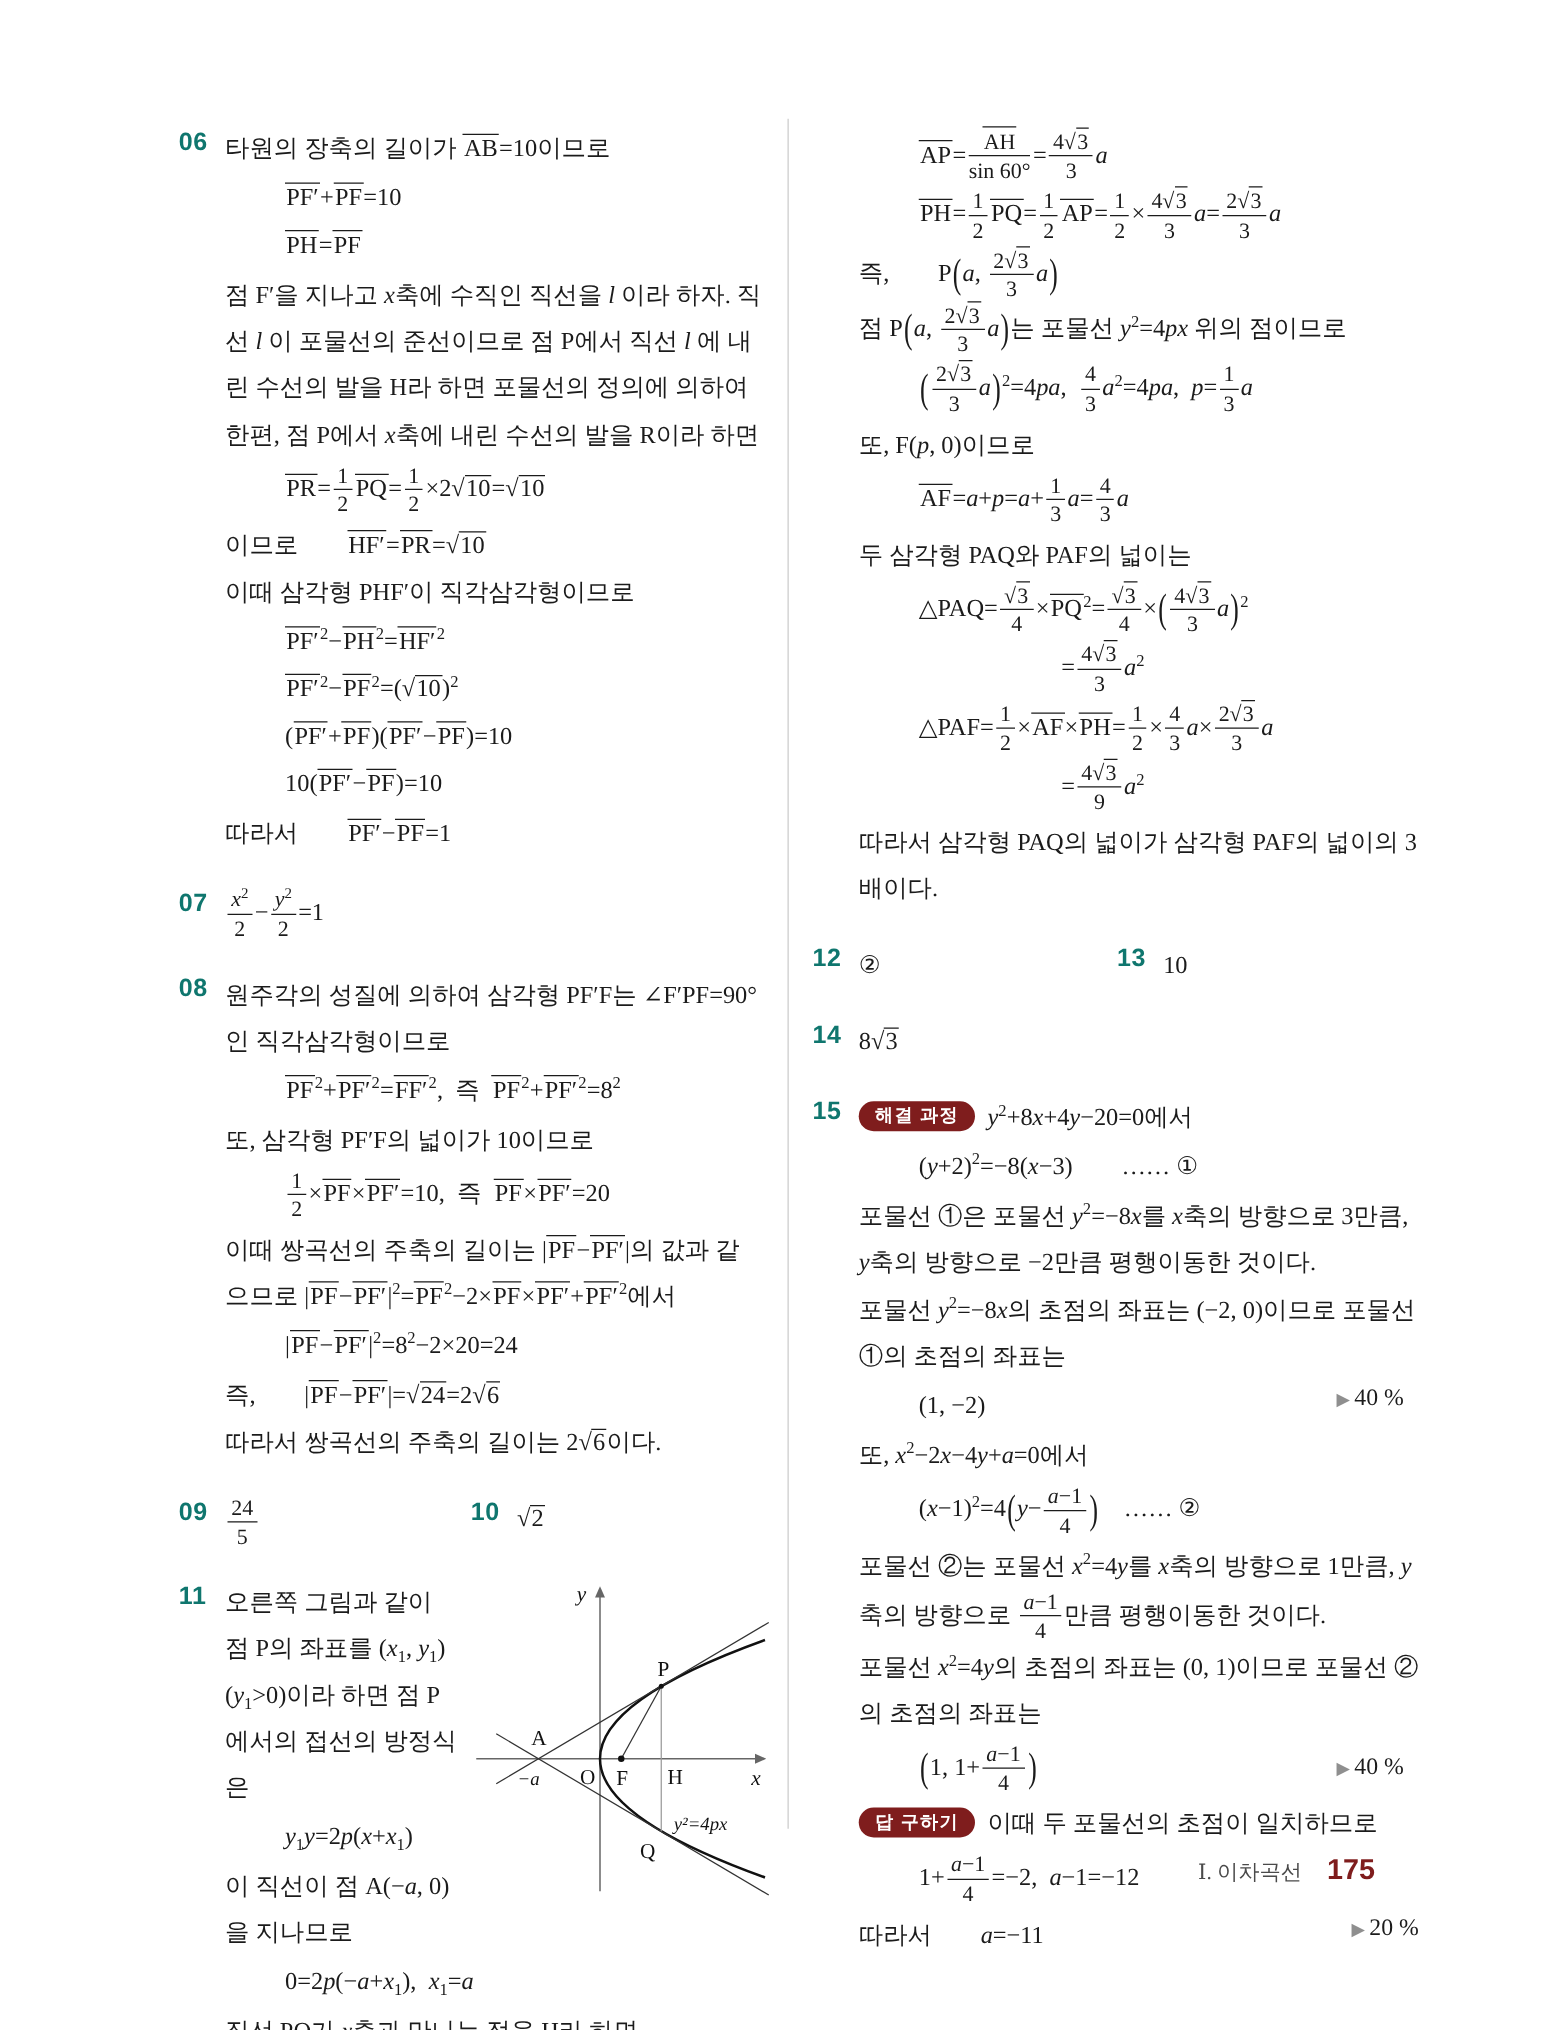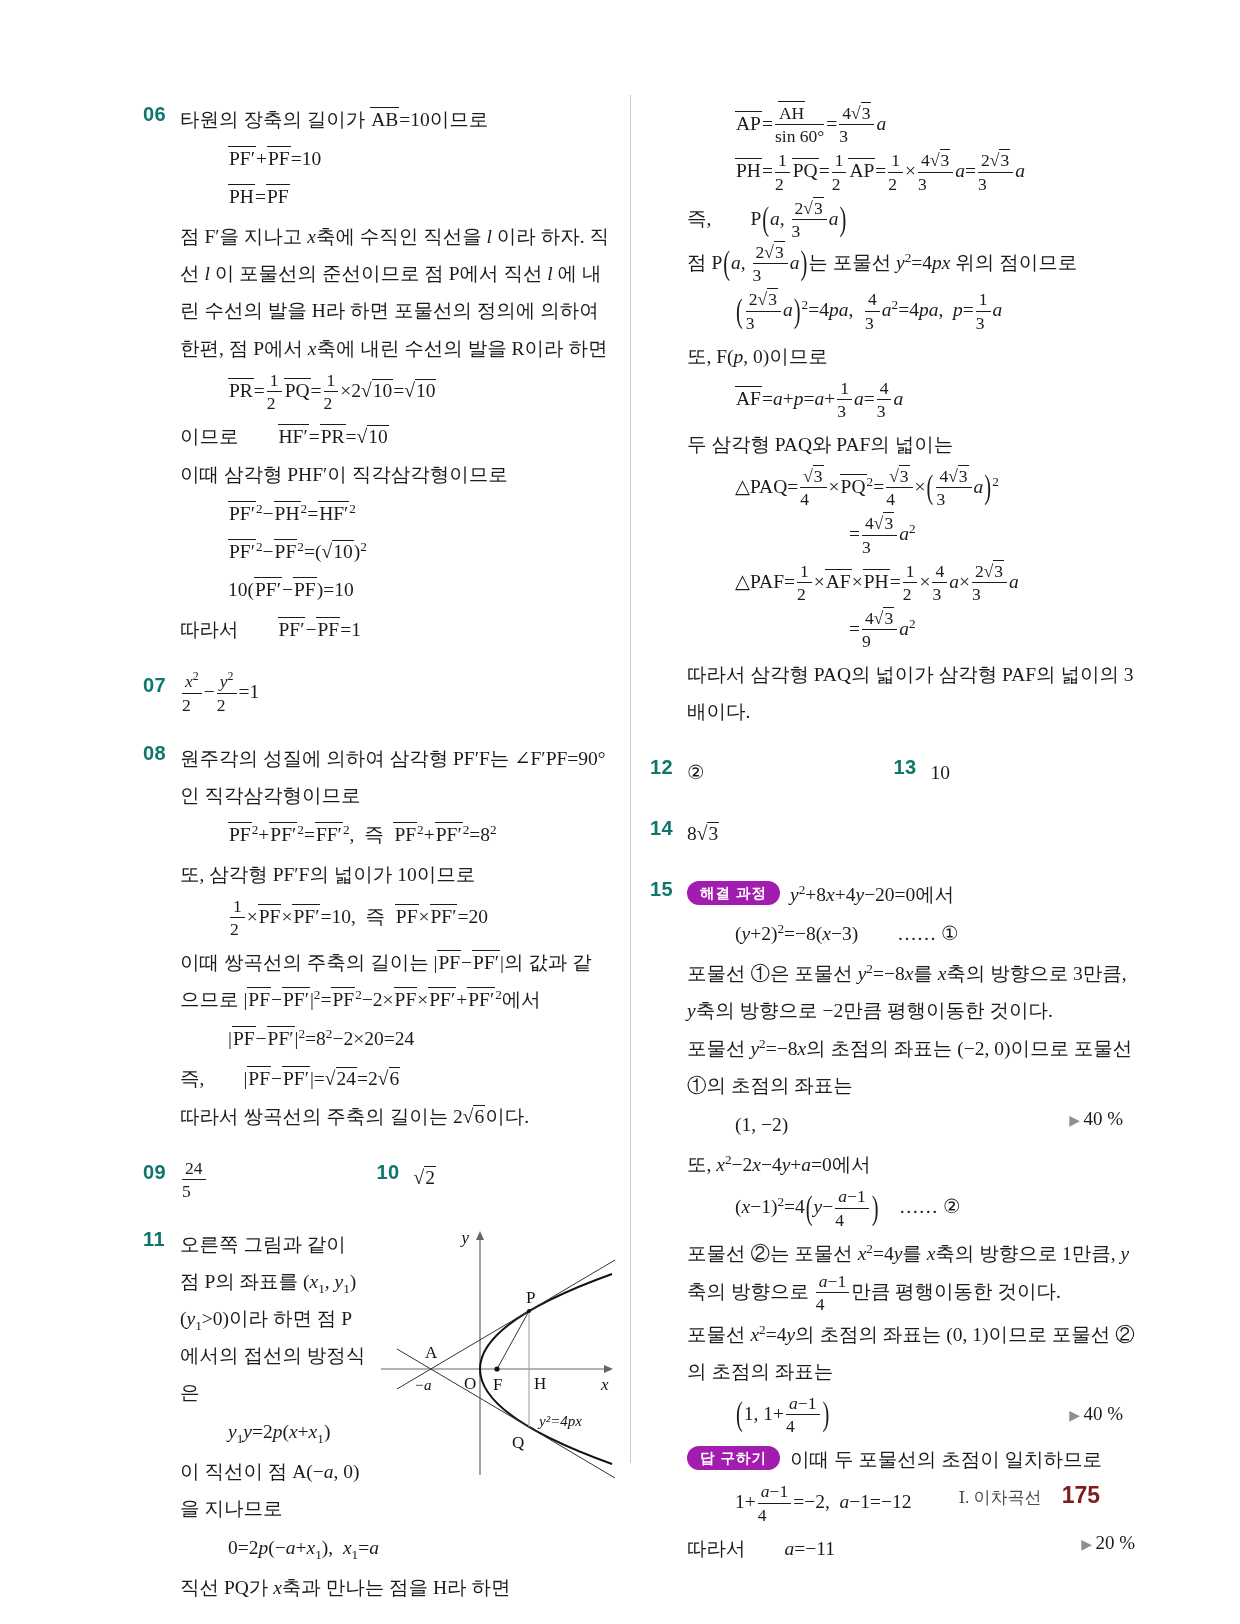--- a/index.html
+++ b/index.html
@@ -15,28 +15,28 @@
   .prob .half{display:flex;flex:1;min-width:0;}
   .pnum{flex:none;width:37px;font-family:"Liberation Sans","DejaVu Sans",sans-serif;font-weight:bold;font-size:20px;color:#0f766e;padding-top:3px;letter-spacing:0.5px;}
   .pbody{flex:1;min-width:0;font-size:19.5px;}
   .line{position:relative;}
   .line.t{line-height:37px;margin:1px 0;}
   .line.m{padding-left:36px;margin:4px 12px;line-height:34px;}
   .line.m2{padding-left:150px;}
   
   o{border-top:1.4px solid #1b1b1b;padding:1px 1px 0 1px;font-variant:normal;}
   v{border-top:1.4px solid #1b1b1b;padding:0 1px;}
-  f{display:inline-flex;flex-direction:column;vertical-align:middle;font-size:0.9em;line-height:1.15;margin:0 2px;transform:translateY(-1px);}
+  f{display:inline-flex;flex-direction:column;text-align:center;vertical-align:middle;font-size:0.9em;line-height:1.15;margin:0 2px;transform:translateY(-1px);}
   f > n{display:block;border-bottom:1.4px solid #1b1b1b;padding:0 3px 1px 3px;}
   f > d{display:block;padding-top:1px;}
   sup{font-size:0.68em;vertical-align:super;line-height:0;}
   sub{font-size:0.68em;vertical-align:sub;line-height:0;}
   bp{display:inline-block;transform:scaleY(1.6);font-size:1.05em;vertical-align:-1px;padding:0 1px;font-weight:400;}
   i{font-style:italic;}
-  .badge{display:inline-block;background:#a21caf;color:#ffffff;font-family:"Liberation Sans","DejaVu Sans",sans-serif;font-size:14.5px;font-weight:bold;line-height:24px;padding:0 13px;border-radius:13px;margin-right:10px;vertical-align:3px;letter-spacing:1px;}
+  .badge{display:inline-block;background:#7f1d1d;color:#ffffff;font-family:"Liberation Sans","DejaVu Sans",sans-serif;font-size:14.5px;font-weight:bold;line-height:24px;padding:0 13px;border-radius:13px;margin-right:10px;vertical-align:3px;letter-spacing:1px;}
   .mk{position:absolute;right:2px;bottom:4px;font-size:19px;color:#1b1b1b;white-space:nowrap;}
   .mk::before{content:"\25B6\00A0";color:#8f8f8f;font-size:14px;}
   
   .fig{float:right;width:237px;height:254px;margin:2px -6px 6px 12px;}
   .fig svg text{font-family:"Liberation Serif","DejaVu Serif",serif;font-size:17px;fill:#111;}
   .fig svg text.it{font-style:italic;}
   .fig svg text.sm{font-size:15px;}
   .ax{stroke:#666;stroke-width:1.2;}
   .curve{stroke:#111;stroke-width:2;fill:none;}
   .thin{stroke:#333;stroke-width:1;}
@@ -66,20 +66,21 @@
                 <n>1</n>
                 <d>2</d>
               </f><o>PQ</o>=<f>
                 <n>1</n>
                 <d>2</d>
               </f>×2√<v>10</v>=√<v>10</v></div>
             <div class="line t">이므로  <o>HF′</o>=<o>PR</o>=√<v>10</v></div>
             <div class="line t">이때 삼각형 PHF′이 직각삼각형이므로</div>
             <div class="line m"><o>PF′</o><sup>2</sup>−<o>PH</o><sup>2</sup>=<o>HF′</o><sup>2</sup></div>
             <div class="line m"><o>PF′</o><sup>2</sup>−<o>PF</o><sup>2</sup>=(√<v>10</v>)<sup>2</sup></div>
+            <div class="line m">(<o>PF′</o>+<o>PF</o>)(<o>PF′</o>−<o>PF</o>)=10</div>
             <div class="line m">10(<o>PF′</o>−<o>PF</o>)=10</div>
             <div class="line t">따라서  <o>PF′</o>−<o>PF</o>=1</div>
           </div>
         </div>
         <div class="prob">
           <span class="pnum">07</span>
           <div class="pbody">
             <div class="line t"><f>
                 <n><i>x</i><sup>2</sup></n>
                 <d>2</d>

